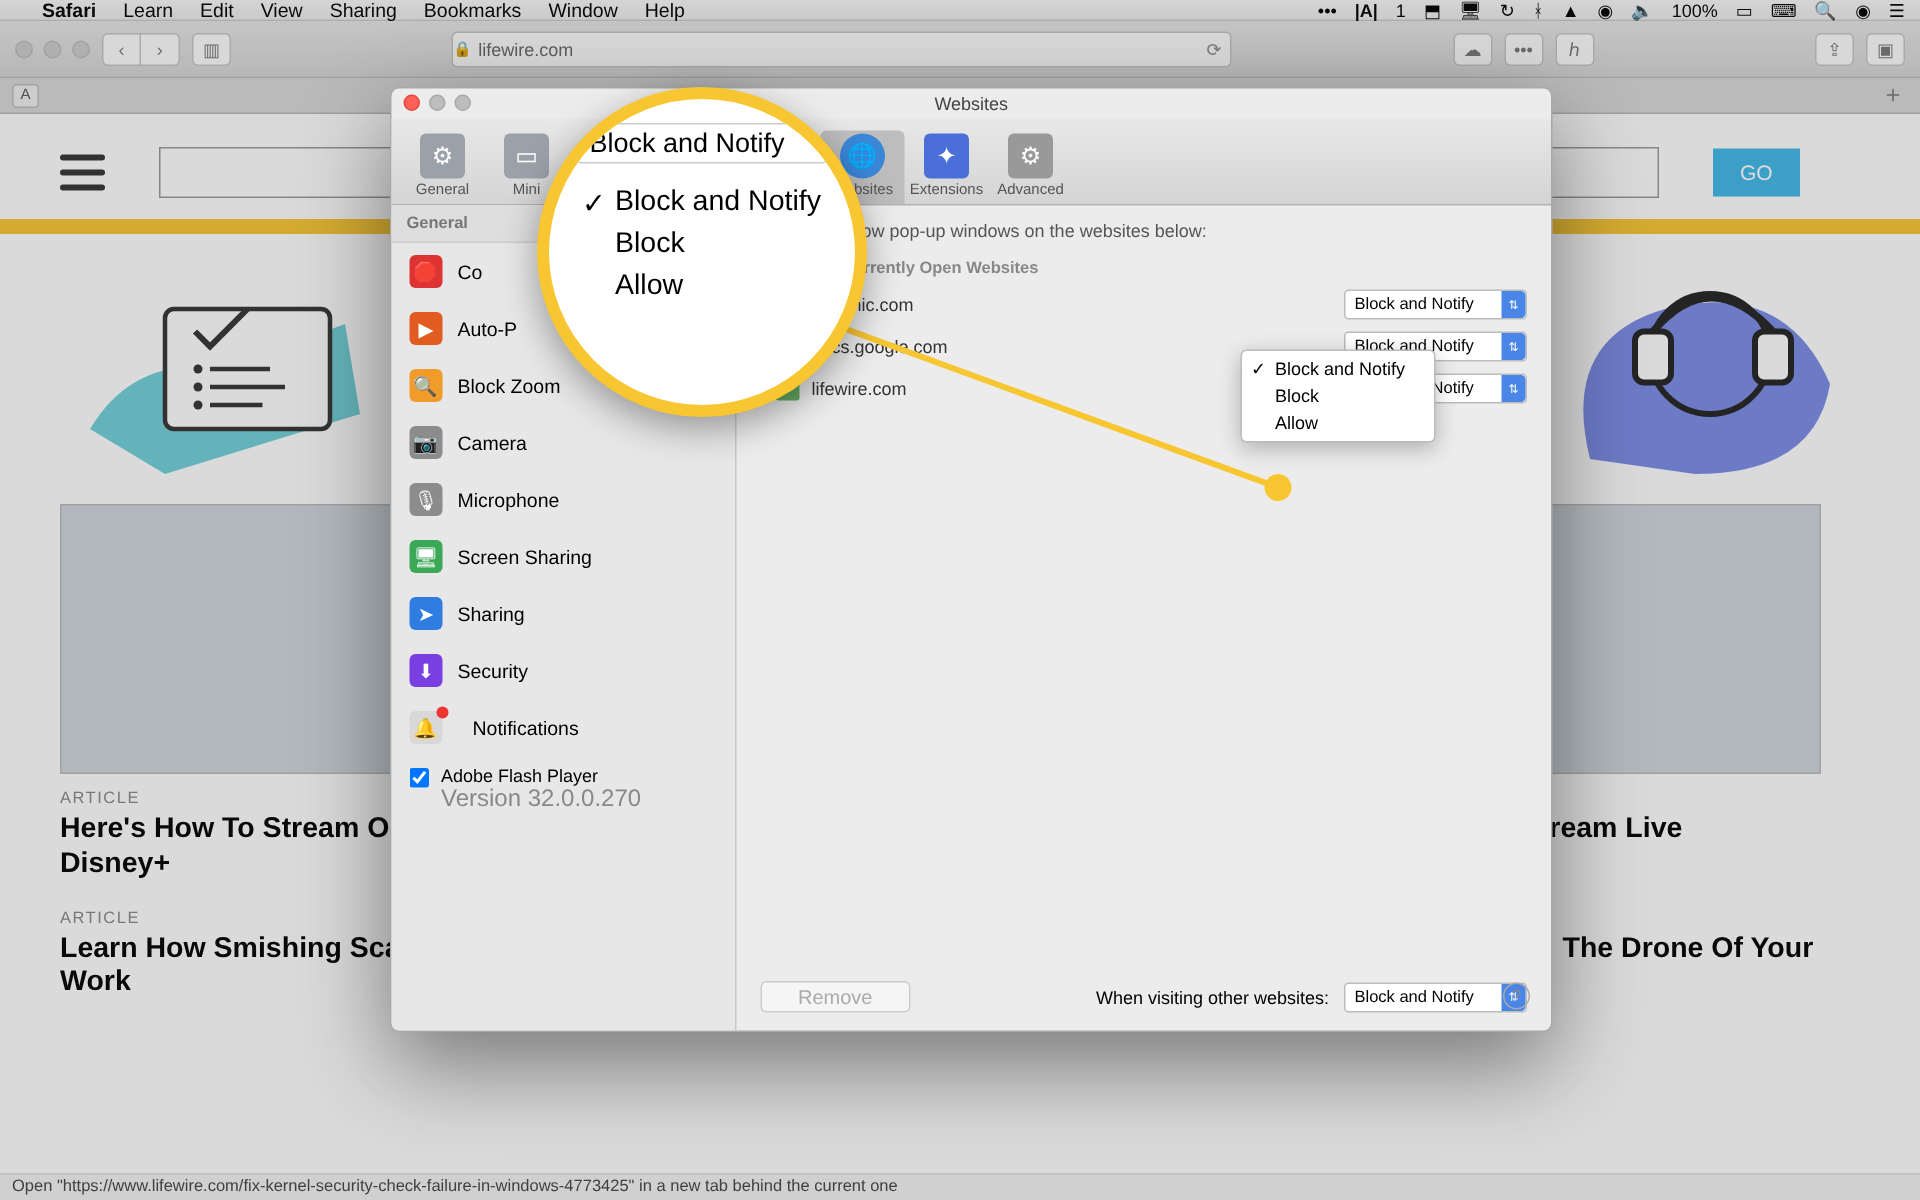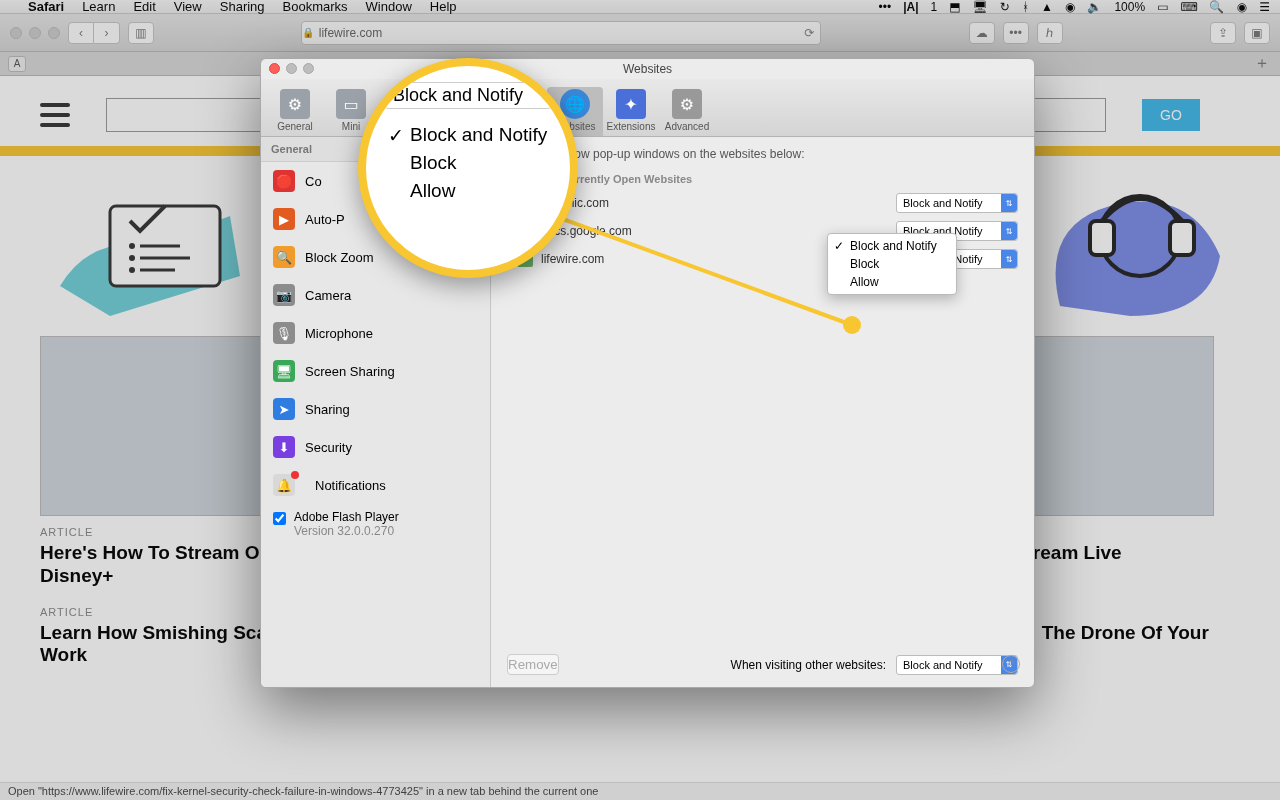--- a/index.html
+++ b/index.html
@@ -77,21 +77,21 @@
 .sect{font-size:11px;font-weight:700;color:#888;margin:6px 0 4px;padding-left:54px}
 .site-row{display:flex;align-items:center;gap:8px;font-size:12px;padding:4px 0 4px 10px}
 .site-row .favicon{width:16px;height:16px;background:#6a6;border-radius:2px}
 .site-row .name{flex:1;color:#333}
 .dropdown{width:122px;height:20px;background:#fff;border:1px solid #bcbcbc;border-radius:3px;font-size:11px;display:flex;align-items:center;padding:0 6px;position:relative}
 .dropdown .arrows{position:absolute;right:0;top:0;bottom:0;width:16px;background:#4a86e8;border-radius:0 3px 3px 0;color:#fff;display:flex;align-items:center;justify-content:center;font-size:8px}
 .popup-menu{position:absolute;width:130px;background:#fff;border:1px solid #bbb;border-radius:4px;box-shadow:0 4px 14px rgba(0,0,0,.25);font-size:12px;padding:3px 0;z-index:5}
 .popup-menu div{padding:2px 10px 2px 22px;position:relative}
 .popup-menu .checked::before{content:"✓";position:absolute;left:6px}
 .bottom-bar{position:absolute;bottom:12px;left:16px;right:16px;display:flex;align-items:center;gap:10px;font-size:12px}
-.remove-btn{padding:2px 0;background:#f5f5f5;border:1px solid #ccc;border-radius:4px;color:#aaa}
+.remove-btn{padding:2px 24px;background:#f5f5f5;border:1px solid #ccc;border-radius:4px;color:#aaa}
 .help{position:absolute;right:14px;bottom:14px;width:18px;height:18px;border:1px solid #aaa;border-radius:50%;font-size:11px;color:#888;display:flex;align-items:center;justify-content:center}
 
 
 .lens{position:absolute;left:358px;top:58px;width:220px;height:220px;border-radius:50%;border:8px solid #f8c630;background:#fff;z-index:30;box-shadow:0 8px 24px rgba(0,0,0,.35);overflow:hidden}
 .lens-inner{padding:16px 18px;font-size:18px}
 .lens-sel{background:#fff;border:1px solid #ccc;border-radius:4px;padding:2px 8px;margin-bottom:12px;font-size:18px}
 .lens-opt{padding:3px 4px 3px 26px;position:relative;font-size:19px}
 .lens-opt.checked::before{content:"✓";position:absolute;left:4px}
 .connector{position:absolute;left:552px;top:215px;width:320px;height:130px;z-index:25;pointer-events:none}
 .connector svg{width:100%;height:100%}
@@ -293,21 +293,21 @@
             <span style="position:relative">
               <span style="position:absolute;left:-14px;top:-14px;width:8px;height:8px;background:#e33;border-radius:50%"></span>
             </span>
             <span>Notifications</span>
           </div>
         </div>
       <div class="plugin-row">
         <input type="checkbox" checked="" style="">
         <div>
           <div style="font-size:12px">Adobe Flash Player</div>
-          <div style="font-size:12px;color:#888">Version 32.0.0.270</div>
+          <div style="font-size:16px;color:#888">Version 32.0.0.270</div>
         </div>
       </div>
     </div>
     <div class="main">
       <div class="main-head">Allow pop-up windows on the websites below:</div>
       <div class="sect">Currently Open Websites</div>
       <div id="site-list">
           <div class="site-row">
             <div class="favicon"></div>
             <span class="name">uphonic.com</span>

